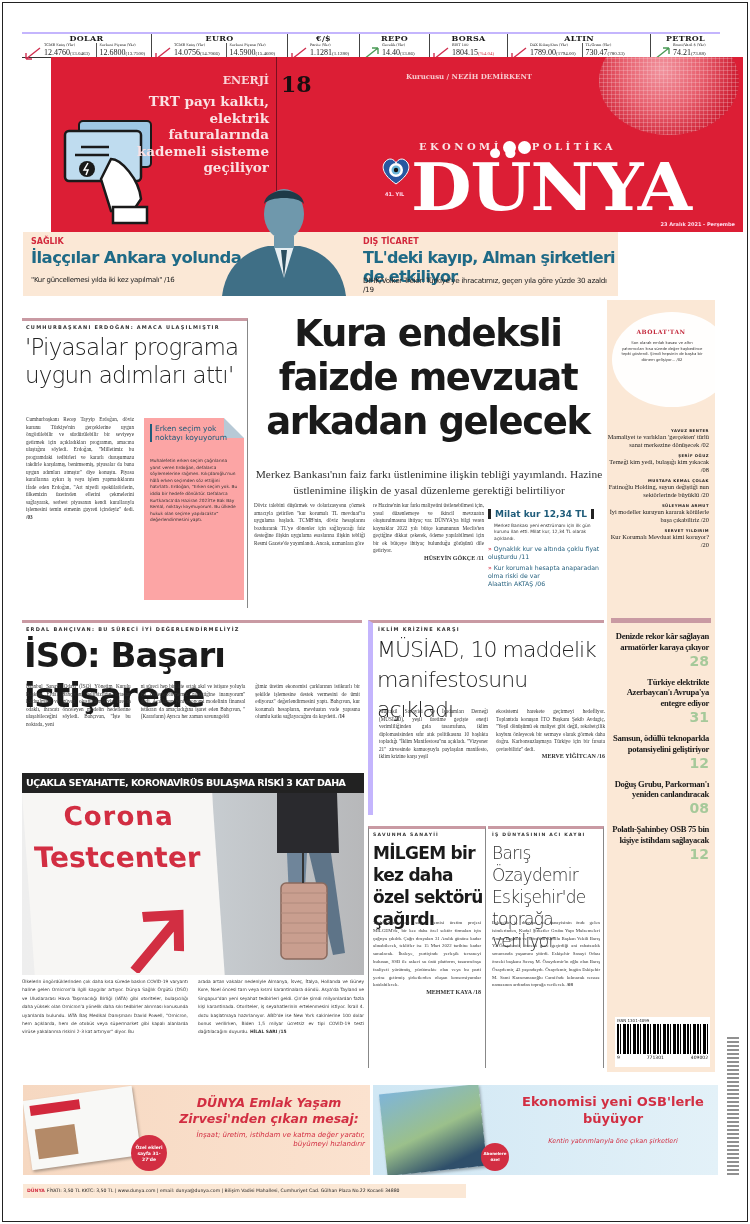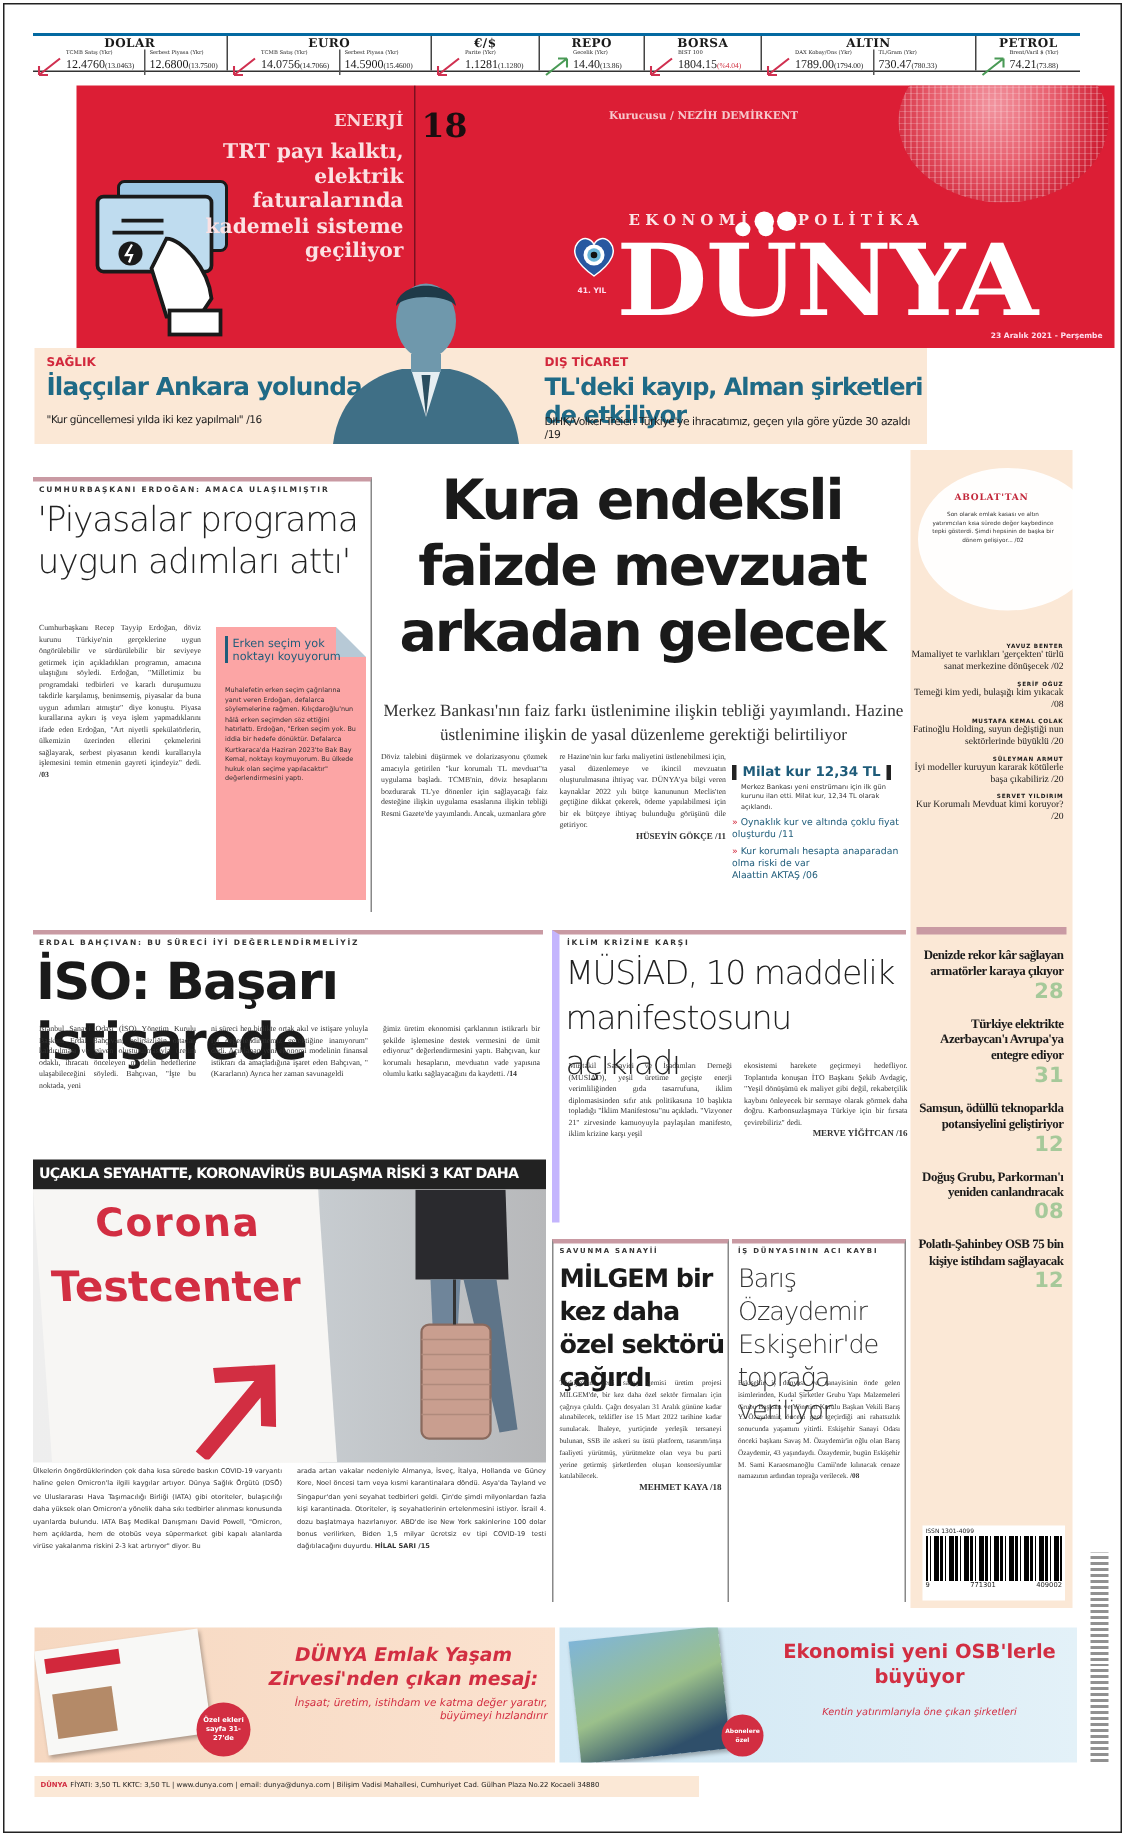--- a/index.html
+++ b/index.html
@@ -1,21 +1,21 @@
 <!DOCTYPE html>
 <html><head>
 <meta charset="utf-8">
 <style>
   * { box-sizing: border-box; margin: 0; padding: 0; }
   html, body { width: 750px; height: 1224px; background: #fff; overflow: hidden; }
   body { font-family: "DejaVu Sans", sans-serif; color: #1a1a1a; position: relative; }
   .frame { position: absolute; left: 2px; top: 2px; width: 746px; height: 1220px; border: 1px solid #222; }
 
   
-  .ticker { position: absolute; left: 22px; top: 22px; width: 698px; height: 26px; border-top: 2px solid #0369a1; border-bottom: 1px solid #333; display: flex; }
+  .ticker { position: absolute; left: 22px; top: 32px; width: 698px; height: 26px; border-top: 2px solid #c4b5fd; border-bottom: 1px solid #333; display: flex; }
   .tk { border-right: 1px solid #444; display: flex; flex-direction: column; padding: 0 3px; }
   .tk:last-child { border-right: none; }
   .tk-title { font-family: "DejaVu Serif", serif; font-weight: bold; font-size: 8px; text-align: center; line-height: 9px; letter-spacing: 0.3px; }
   .tk-body { display: flex; align-items: flex-end; gap: 3px; }
   .arrow { width: 16px; height: 14px; position: relative; flex-shrink: 0; }
   .arrow svg { width: 16px; height: 14px; }
   .tk-cell { display: flex; flex-direction: column; padding-right: 3px; }
   .tk-cell + .tk-cell { border-left: 1px solid #555; padding-left: 3px; }
   .tk-lab { font-size: 3.5px; line-height: 5px; font-family: "DejaVu Serif", serif; }
   .tk-val { font-family: "Liberation Serif", serif; font-size: 8px; line-height: 10px; white-space: nowrap; }

